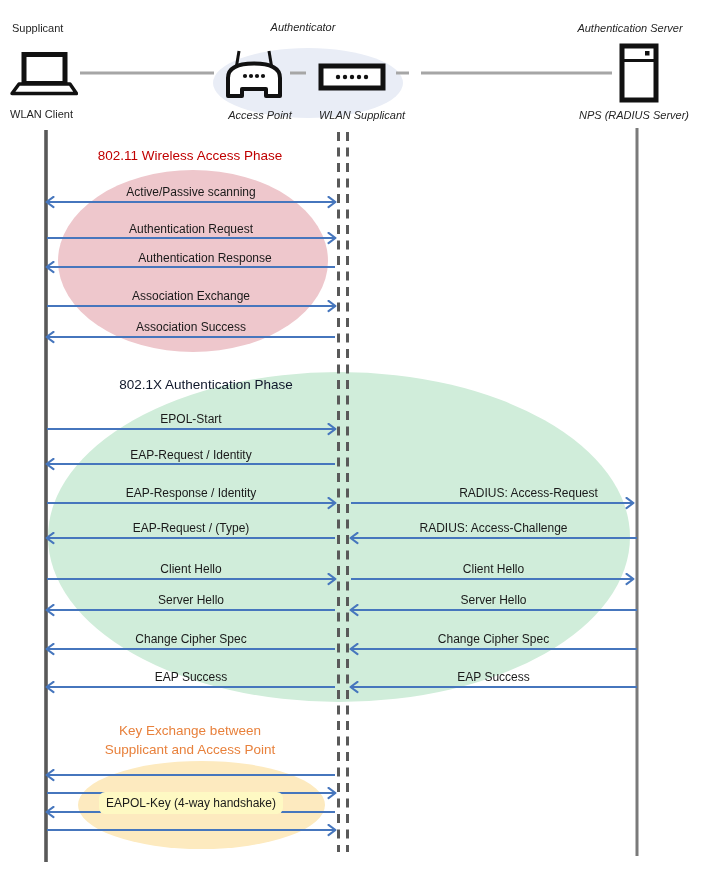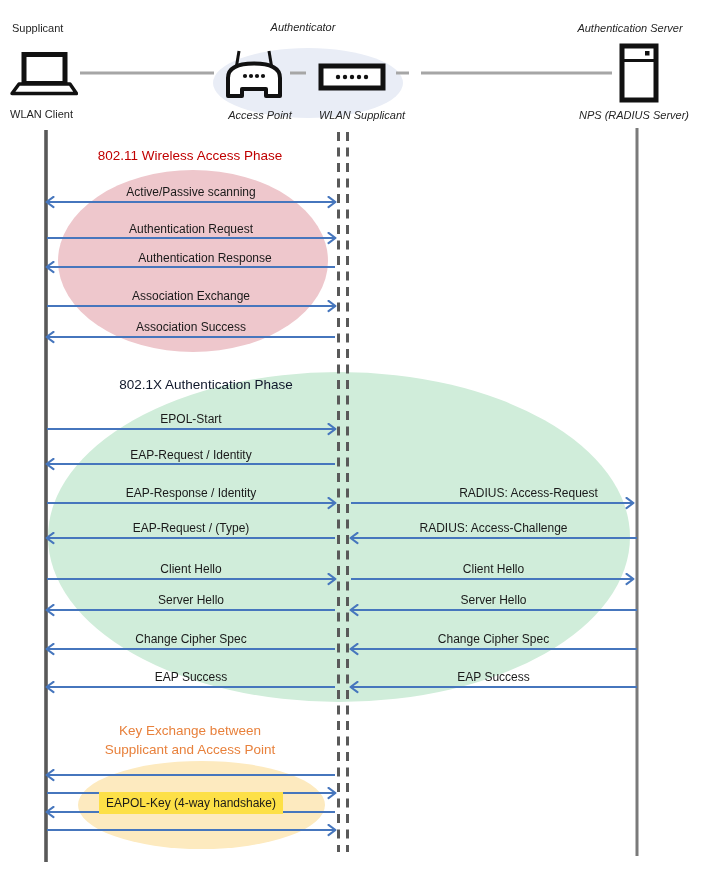--- a/index.html
+++ b/index.html
@@ -16,21 +16,21 @@
   .icon { position:absolute; z-index:3; }
   .txt { position:absolute; z-index:4; font-size:11px; line-height:16px; white-space:nowrap; }
   .center { text-align:center;font-style:italic; }
   .role { color:#262626; }
   .device { color:#262626; }
   .msg { position:absolute; z-index:4; font-size:12px; line-height:16px; text-align:center; color:#1a1a1a; white-space:nowrap; }
   .phase-title { position:absolute; z-index:4; font-size:13.5px; line-height:19px; text-align:center; white-space:nowrap; }
   #phase1-title { left:75px; top:146px; width:230px; color:#c00000; }
   #phase2-title { left:91px; top:375px; width:230px; color:#0f172a; }
   #phase3-title { left:75px; top:721px; width:230px; color:#e8813c; }
-  .whitebg span { background:#fde047; padding:4px 7px; }
+  .whitebg span { background:#fef9c3; padding:4px 7px;border-radius:6px; }
 </style>
 </head>
 <body>
 
 <div id="stage">
 
   <div class="ellipse" id="ellipse-authenticator"></div>
   <div class="ellipse" id="ellipse-phase1"></div>
   <div class="ellipse" id="ellipse-phase2"></div>
   <div class="ellipse" id="ellipse-phase3"></div>

